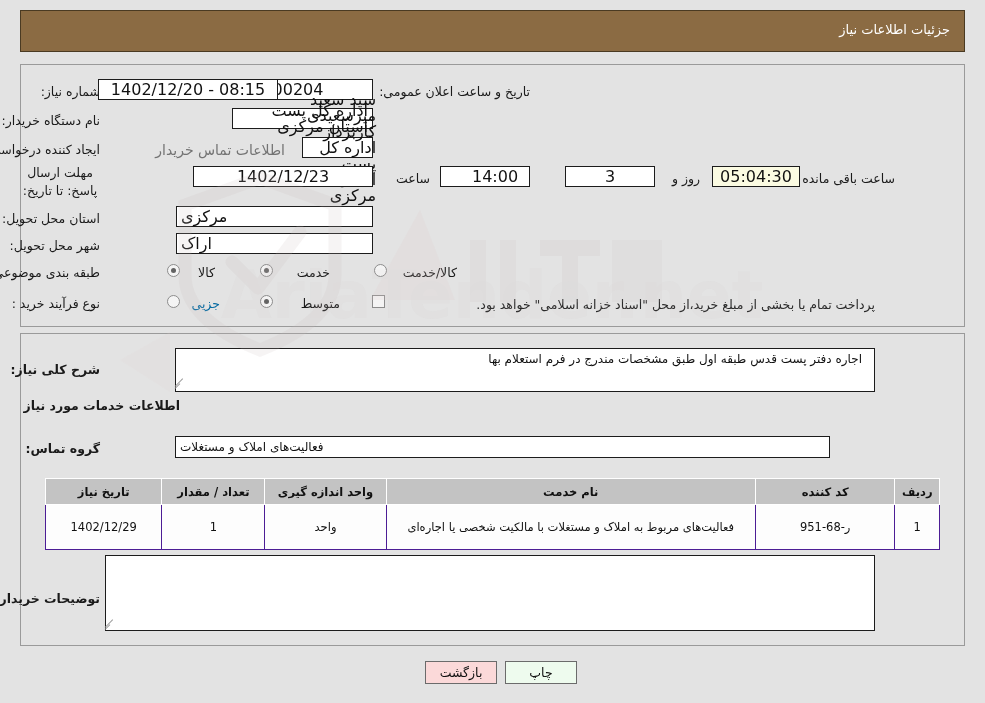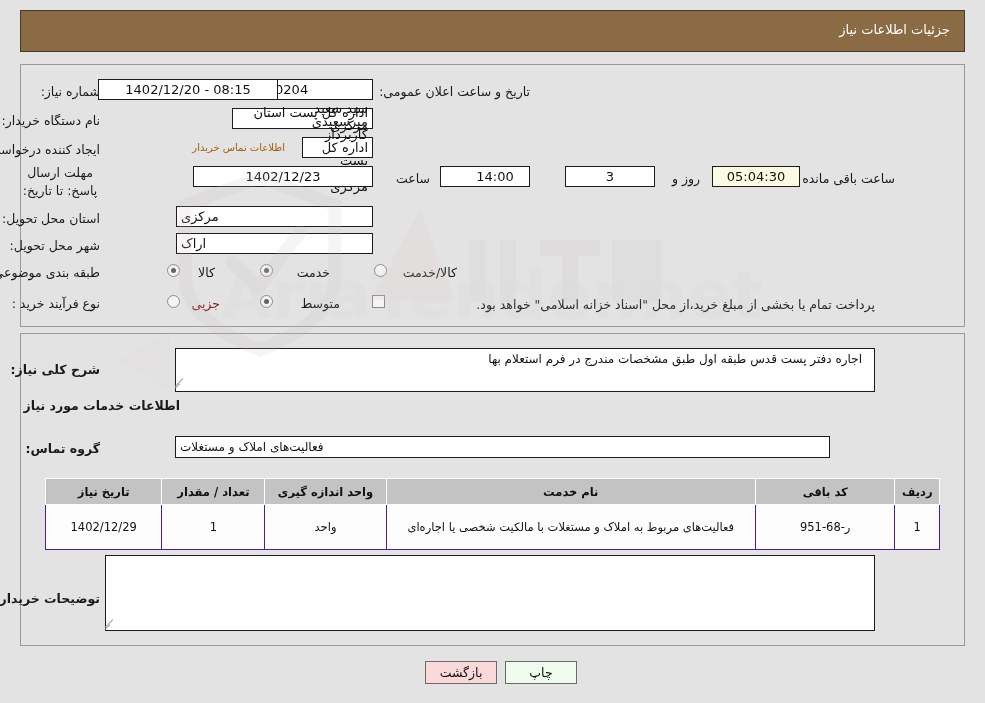--- a/index.html
+++ b/index.html
@@ -65,34 +65,34 @@
     white-space: nowrap;
     text-align: right;
   }
   .lbl-b { font-weight: bold; }
   .txtbox {
     position: absolute;
     box-sizing: border-box;
     background: #ffffff;
     border: 1px solid #1c1c1c;
     font-family: "DejaVu Sans", "Liberation Sans", sans-serif;
-    font-size: 13px;
+    font-size: 16px;
     color: #111;
     padding: 0 4px;
     line-height: 1;
     display: flex;
     align-items: center;
   }
   .txtbox.center { justify-content: center; }
   .txtbox.right  { justify-content: flex-end; }
   .txtbox.cream  { background: #fbfbe2; }
   .link {
     position: absolute;
-    font-size: 10px;
-    color: #a16207;
+    font-size: 14px;
+    color: #737373;
     white-space: nowrap;
     cursor: pointer;
   }
   .note {
     position: absolute;
     font-size: 12.5px;
     color: #2a2a2a;
     white-space: nowrap;
   }
 
@@ -248,21 +248,21 @@
 
   <div class="radio on" style="right:712px; top:264px;"></div>
   <div class="lbl" style="right:655px; top:265px;">خدمت</div>
 
   <div class="radio" style="right:598px; top:264px;"></div>
   <div class="lbl" style="right:528px; top:265px;">کالا/خدمت</div>
 
   <div class="lbl" style="right:885px; top:296px;">نوع فرآیند خرید :</div>
 
   <div class="radio" style="right:805px; top:295px;"></div>
-  <div class="lbl" style="right:765px; top:296px; color:#7f1d1d;">جزیی</div>
+  <div class="lbl" style="right:765px; top:296px; color:#0369a1;">جزیی</div>
 
   <div class="radio on" style="right:712px; top:295px;"></div>
   <div class="lbl" style="right:645px; top:296px;">متوسط</div>
 
   <div class="chk" style="right:600px; top:295px;"></div>
   <div class="note" style="right:110px; top:297px;">پرداخت تمام یا بخشی از مبلغ خرید،از محل "اسناد خزانه اسلامی" خواهد بود.</div>
 
   <div class="panel" id="panel-mid"></div>
 
   <div class="lbl lbl-b" style="right:885px; top:362px;">شرح کلی نیاز:</div>
@@ -271,21 +271,21 @@
 
   <div class="lbl lbl-b" style="right:805px; top:398px;">اطلاعات خدمات مورد نیاز</div>
 
   <div class="lbl lbl-b" style="right:885px; top:441px;">گروه تماس:</div>
   <div class="txtbox right" style="right:155px; left:175px; top:436px; height:22px; font-size:12px;">فعالیت‌های  املاک و مستغلات</div>
 
   <table id="svc-table">
     <thead>
       <tr>
         <th class="col-radif">ردیف</th>
-        <th class="col-code">کد باقی</th>
+        <th class="col-code">کد کننده</th>
         <th class="col-name">نام خدمت</th>
         <th class="col-unit">واحد اندازه گیری</th>
         <th class="col-qty">تعداد / مقدار</th>
         <th class="col-date">تاریخ نیاز</th>
       </tr>
     </thead>
     <tbody>
       <tr>
         <td>1</td>
         <td>ر-68-951</td>

